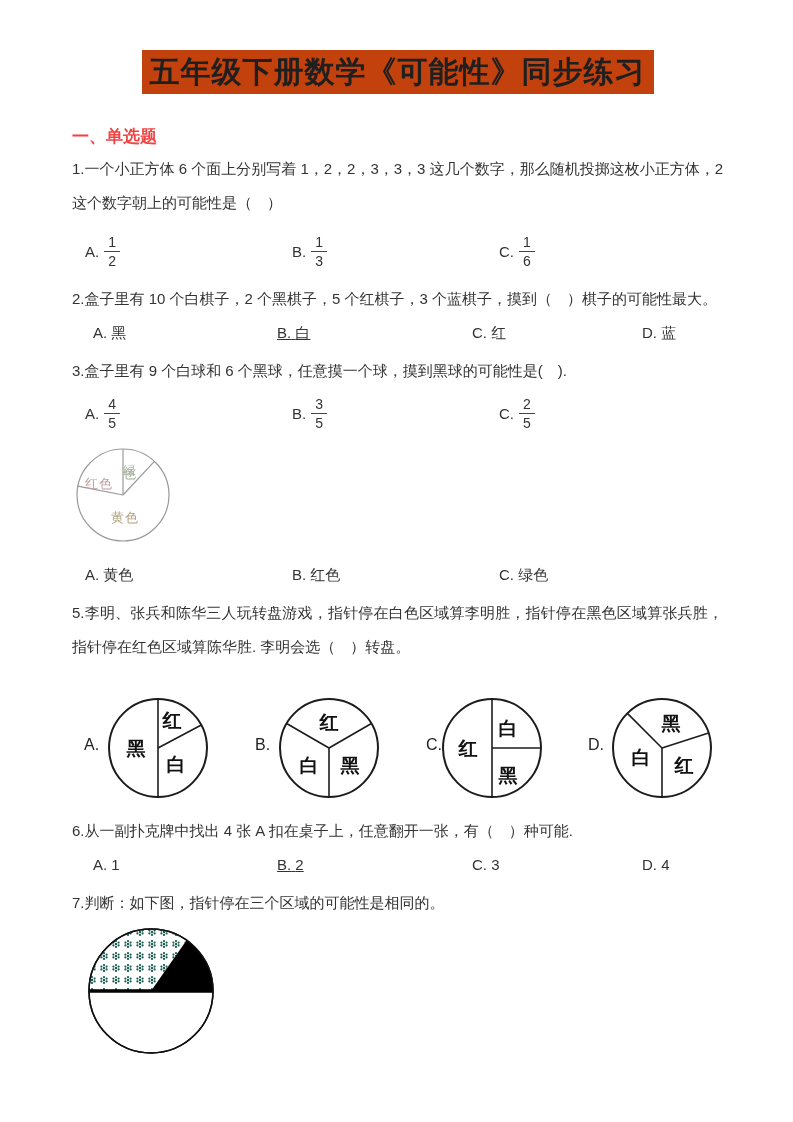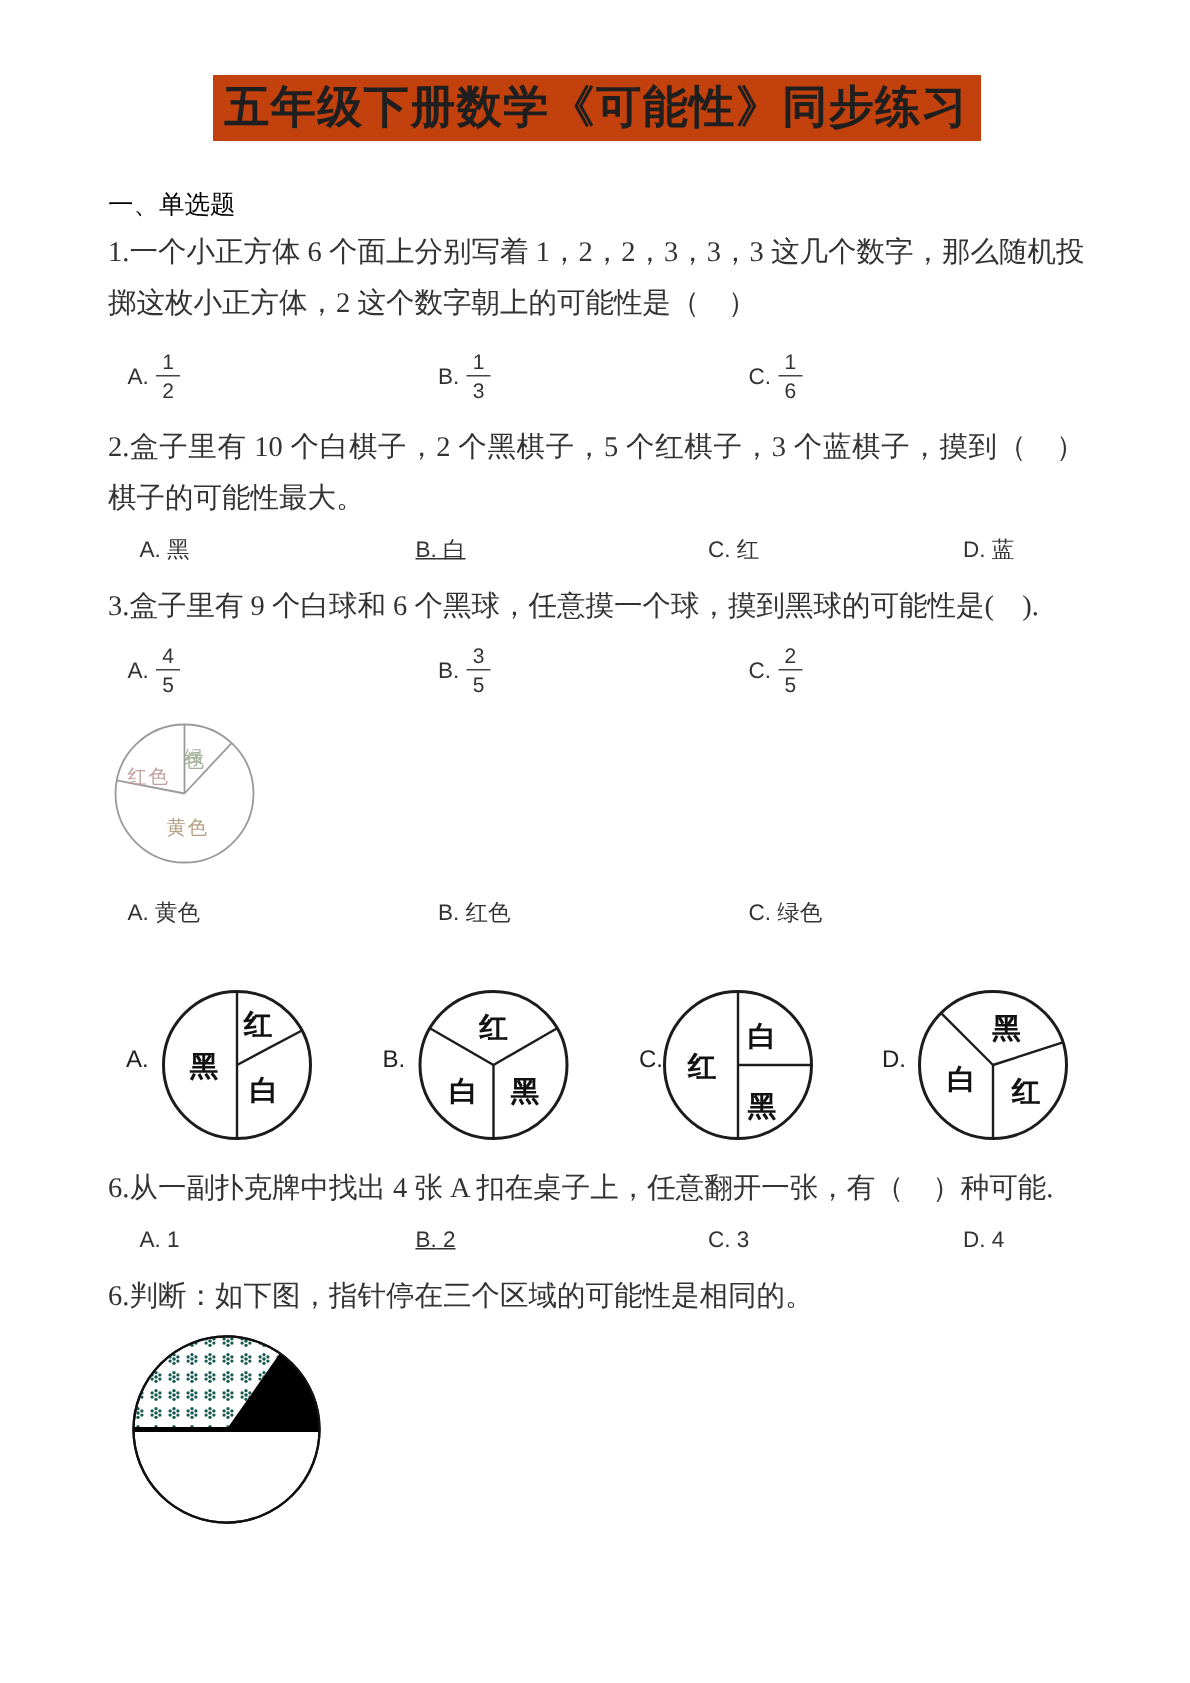--- a/index.html
+++ b/index.html
@@ -19,32 +19,31 @@
     background:#c2410c;
     color:#1f1f1f;
     font-size:30px;
     font-weight:700;
     line-height:44px;
     padding:0 8px;
     letter-spacing:1px;
   }
 
   
-  .sec-h { font-size:17px; font-weight:400; color:#000000; line-height:22px; }
+  .sec-h { font-size:17px; font-weight:700; color:#ef4444; line-height:22px; }
   .sec-h.first { margin-top:32px; }
   .sec-h.second { margin-top:28px; }
 
   
   .q-text {
-    font-size:19px;
+    font-size:15px;
     line-height:34px;
     color:#333;
     text-align:justify;
     margin-top:4px;
-    font-family:Liberation Serif, serif;
   }
 
   
   .opt-row { position:relative; height:34px; font-size:15px; color:#333; }
   .opt-row.tall { height:52px; }
   .opt-row .opt { position:absolute; top:0; white-space:nowrap; line-height:34px; }
   .opt-row.tall .opt { line-height:52px; }
   
   .c3 .p0 { left:13px; }  .c3 .p1 { left:220px; } .c3 .p2 { left:427px; }
   
@@ -124,20 +123,21 @@
     <div class="q4lbl red">红色</div>
     <div class="q4lbl green">绿色</div>
     <div class="q4lbl yellow">黄色</div>
   </div>
   <div class="opt-row c3 mt-after-fig">
     <span class="opt p0"><span>A.</span> <span>黄色</span></span>
     <span class="opt p1"><span>B.</span> <span>红色</span></span>
     <span class="opt p2"><span>C.</span> <span>绿色</span></span>
   </div>
 
+  <p class="q-text">5.李明、张兵和陈华三人玩转盘游戏，指针停在白色区域算李明胜，指针停在黑色区域算张兵胜，指针停在红色区域算陈华胜. 李明会选（　）转盘。</p>
   <div class="spin-row">
     <span class="spin-label la">A.</span>
     <svg class="spin-svg sa" width="104" height="104" viewBox="0 0 104 104">
       <circle cx="52" cy="52" r="49" fill="none" stroke="#1c1c1c" stroke-width="2"></circle>
       <line x1="52" y1="3" x2="52" y2="101" stroke="#1c1c1c" stroke-width="1.6"></line>
       <line x1="52" y1="52" x2="95.3" y2="29" stroke="#1c1c1c" stroke-width="1.6"></line>
       <text x="30" y="59" text-anchor="middle">黑</text>
       <text x="66" y="31" text-anchor="middle">红</text>
       <text x="70" y="75" text-anchor="middle">白</text>
     </svg>
@@ -174,21 +174,21 @@
 
   <p class="q-text">6.从一副扑克牌中找出 4 张 A 扣在桌子上，任意翻开一张，有（　）种可能.</p>
   <div class="opt-row c4">
     <span class="opt p0"><span>A.</span> <span>1</span></span>
     <span class="opt p1"><span>B.</span> <span>2</span></span>
     <span class="opt p2"><span>C.</span> <span>3</span></span>
     <span class="opt p3"><span>D.</span> <span>4</span></span>
   </div>
 
 
-  <p class="q-text">6.判断：如下图，指针停在三个区域的可能性是相同的。</p>
+  <p class="q-text">7.判断：如下图，指针停在三个区域的可能性是相同的。</p>
   <div class="q7fig">
     <svg width="130" height="130" viewBox="0 0 130 130">
       <defs>
         <pattern id="q7dots" width="12" height="12" patternUnits="userSpaceOnUse">
           <g fill="#16594e">
             <circle cx="6" cy="6" r="1.2"></circle>
             <circle cx="6" cy="3.1" r="1.1"></circle>
             <circle cx="8.6" cy="4.6" r="1.1"></circle>
             <circle cx="8.6" cy="7.4" r="1.1"></circle>
             <circle cx="6" cy="8.9" r="1.1"></circle>

